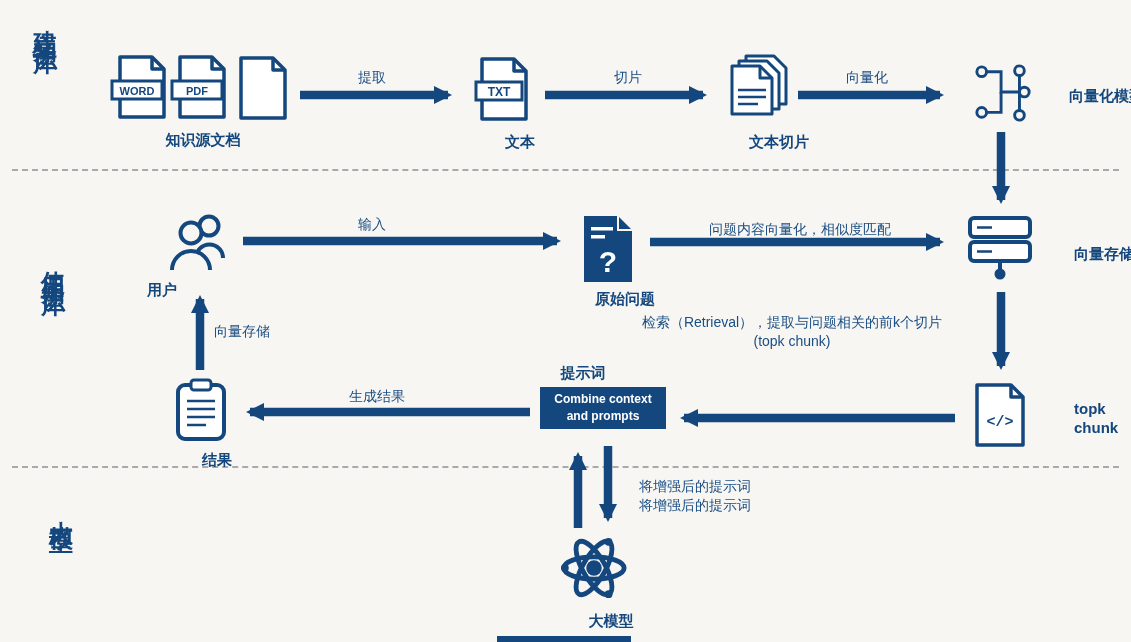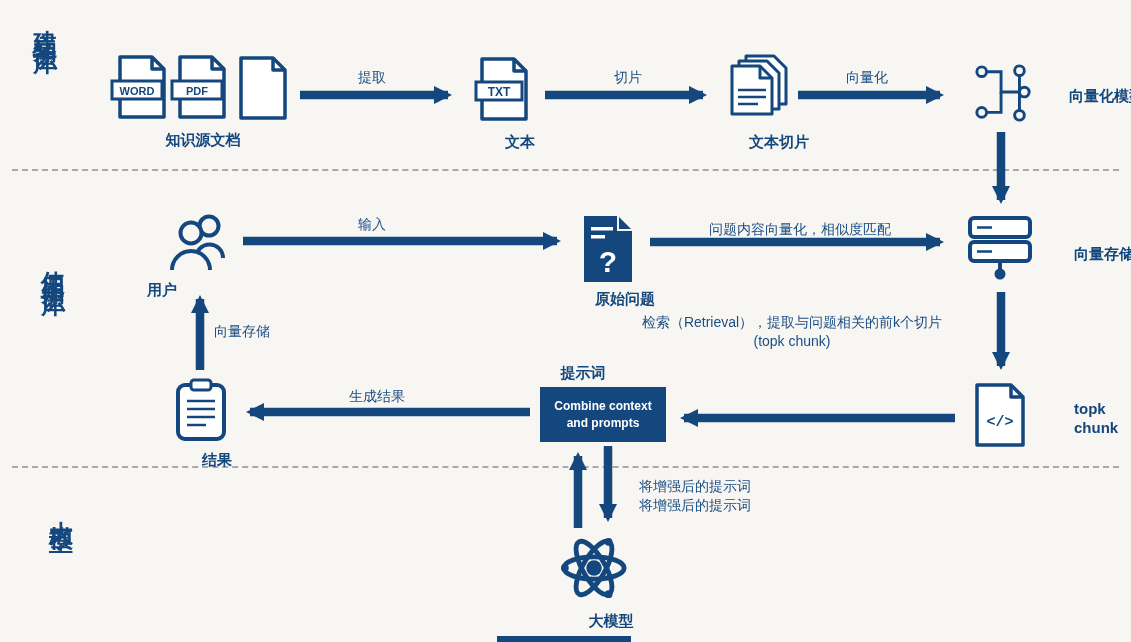--- a/index.html
+++ b/index.html
@@ -177,21 +177,21 @@
       <text x="27" y="43" text-anchor="middle" font-size="15" font-weight="bold" fill="#14477E" font-family="Liberation Mono, DejaVu Sans Mono, monospace">&lt;/&gt;</text>
     </svg>
   </div>
   <div class="nlabel" style="left:1042px; top:399px; line-height:19px">
     <div>topk</div>
     <div>chunk</div>
   </div>
 
 
   <div class="nlabel center" style="left:567px; top:364px">提示词</div>
-  <div class="promptbox" style="left:540px; top:387px; width:126px; height:55px">Combine context and prompts</div>
+  <div class="promptbox" style="left:540px; top:387px; width:126px; height:42px">Combine context and prompts</div>
 
   <div class="elabel center" style="left:377px; top:387px">生成结果</div>
 
   <div class="icon" style="left:175px; top:378px">
     <svg width="52" height="64" viewBox="0 0 52 64">
       <rect x="3" y="7" width="46" height="54" rx="7" fill="#fff" stroke="#14477E" stroke-width="4"></rect>
       <rect x="16" y="2" width="20" height="10" rx="3" fill="#fff" stroke="#14477E" stroke-width="3"></rect>
       <line x1="12" y1="23" x2="40" y2="23" stroke="#14477E" stroke-width="2.5"></line>
       <line x1="12" y1="31" x2="40" y2="31" stroke="#14477E" stroke-width="2.5"></line>
       <line x1="12" y1="39" x2="40" y2="39" stroke="#14477E" stroke-width="2.5"></line>

